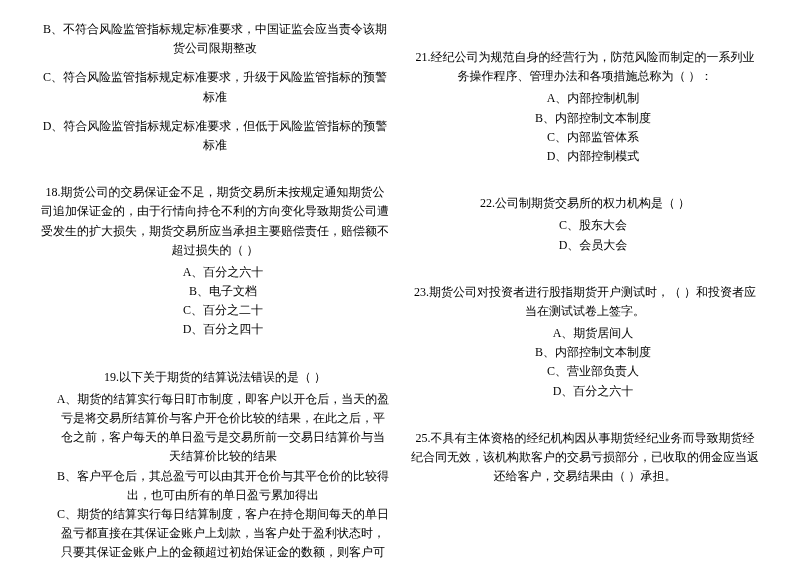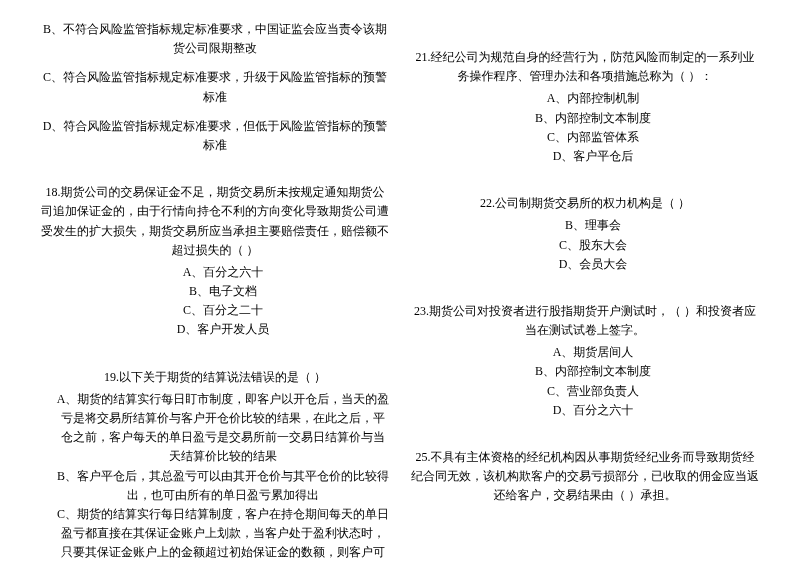--- a/index.html
+++ b/index.html
@@ -49,40 +49,39 @@
   <div class="two-col">
     <div class="col" id="left-col">
         <div class="question"><span>B、不符合风险监管指标规定标准要求，中国证监会应当责令该期货公司限期整改</span></div>
         <div class="question"><span>C、符合风险监管指标规定标准要求，升级于风险监管指标的预警标准</span></div>
         <div class="question"><span>D、符合风险监管指标规定标准要求，但低于风险监管指标的预警标准</span></div>
         <div class="question">
           <div class="question-text">18.期货公司的交易保证金不足，期货交易所未按规定通知期货公司追加保证金的，由于行情向持仓不利的方向变化导致期货公司遭受发生的扩大损失，期货交易所应当承担主要赔偿责任，赔偿额不超过损失的（    ）</div>
           <div class="option">A、百分之六十</div>
           <div class="option">B、电子文档</div>
           <div class="option">C、百分之二十</div>
-          <div class="option">D、客户开发人员</div>
+          <div class="option">D、百分之四十</div>
         </div>
         <div class="question">
           <div class="question-text">19.以下关于期货的结算说法错误的是（    ）</div>
           <div class="option">A、期货的结算实行每日盯市制度，即客户以开仓后，当天的盈亏是将交易所结算价与客户开仓价比较的结果，在此之后，平仓之前，客户每天的单日盈亏是交易所前一交易日结算价与当天结算价比较的结果</div>
           <div class="option">B、客户平仓后，其总盈亏可以由其开仓价与其平仓价的比较得出，也可由所有的单日盈亏累加得出</div>
           <div class="option">C、期货的结算实行每日结算制度，客户在持仓期间每天的单日盈亏都直接在其保证金账户上划款，当客户处于盈利状态时，只要其保证金账户上的金额超过初始保证金的数额，则客户可以提超过部分提取，当处于亏损状态时，一旦保证金金额低于维持保证金的数额，则客户必须追加保证金，否则就会被强制平仓</div>
         </div>
       </div>
     <div class="col" id="right-col">
         <div class="question">
           <div class="question-text">21.经纪公司为规范自身的经营行为，防范风险而制定的一系列业务操作程序、管理办法和各项措施总称为（    ）：</div>
           <div class="option">A、内部控制机制</div>
           <div class="option">B、内部控制文本制度</div>
           <div class="option">C、内部监管体系</div>
-          <div class="option">D、客户平仓后</div>
+          <div class="option">D、内部控制模式</div>
         </div>
         <div class="question">
           <div class="question-text">22.公司制期货交易所的权力机构是（    ）</div>
-          <div class="option">B、理事会</div>
           <div class="option">C、股东大会</div>
           <div class="option">D、会员大会</div>
         </div>
         <div class="question">
           <div class="question-text">23.期货公司对投资者进行股指期货开户测试时，（    ）和投资者应当在测试试卷上签字。</div>
           <div class="option">A、期货居间人</div>
           <div class="option">B、内部控制文本制度</div>
           <div class="option">C、营业部负责人</div>
           <div class="option">D、百分之六十</div>
         </div>

